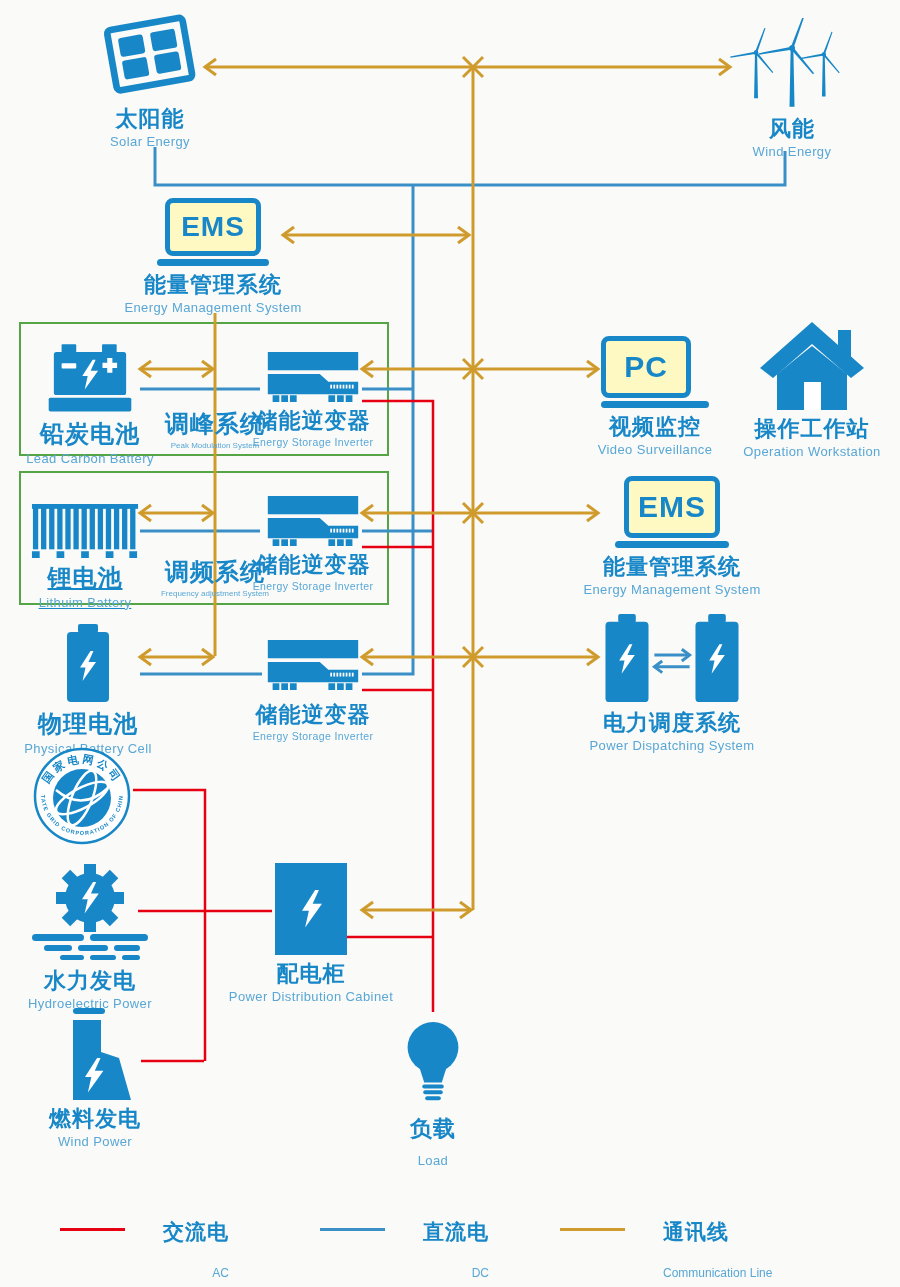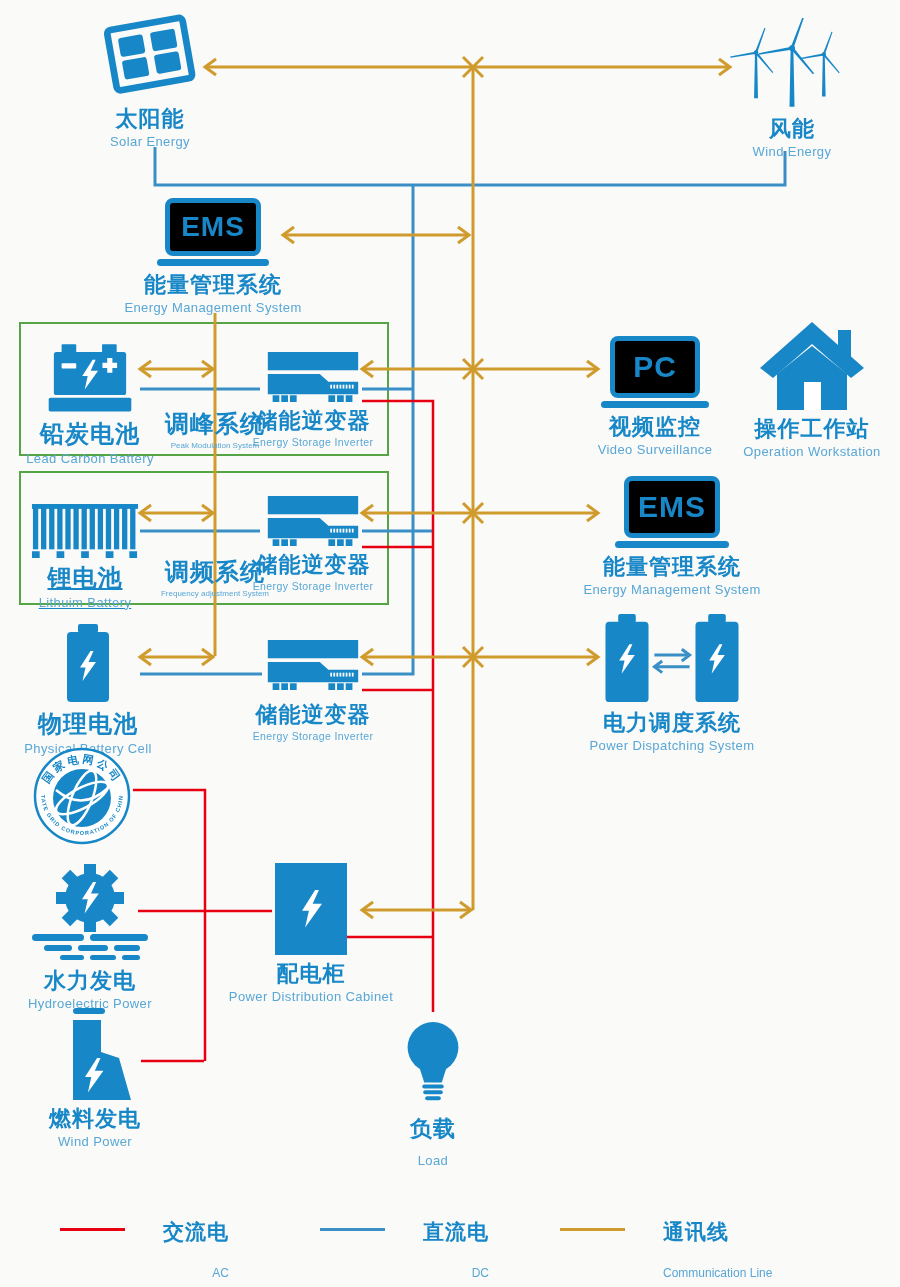--- a/index.html
+++ b/index.html
@@ -14,21 +14,21 @@
   *{margin:0;padding:0;box-sizing:border-box;}
   body{font-family:"Liberation Sans",sans-serif;background:#fff;}
   .canvas{position:relative;width:900px;height:1287px;background:var(--bg);overflow:hidden;}
   .wires{position:absolute;left:0;top:0;}
   .node{position:absolute;display:flex;flex-direction:column;align-items:center;text-align:center;color:var(--blue);}
   .t{font-size:22px;font-weight:700;letter-spacing:1px;margin-top:6px;line-height:1.15;white-space:nowrap;}
   .t-lg{font-size:24px;}
   .s{font-size:13px;color:var(--blue-light);margin-top:3px;letter-spacing:.4px;white-space:nowrap;}
   .s-small{font-size:10.5px;}
   .s-tiny{font-size:8px;letter-spacing:0;}
-  .laptop{border:5px solid var(--blue);border-radius:8px;background:#000000;display:flex;align-items:center;justify-content:center;font-weight:700;color:var(--blue);letter-spacing:1px;}
+  .laptop{border:5px solid var(--blue);border-radius:8px;background:#fef9c3;display:flex;align-items:center;justify-content:center;font-weight:700;color:var(--blue);letter-spacing:1px;}
   .laptop-base{background:var(--blue);border-radius:4px;margin-top:3px;}
   .legend-item{position:absolute;top:1218px;display:grid;grid-template-columns:103px auto;color:var(--blue);}
   .legend-line{grid-column:1;align-self:center;width:65px;height:3px;margin-top:-6px;}
   .legend-line.ac{background:var(--ac);}
   .legend-line.dc{background:var(--dc);}
   .legend-line.comm{background:var(--comm);}
   .legend-label{grid-column:2;font-size:21px;font-weight:700;letter-spacing:1px;white-space:nowrap;}
   .legend-sub{grid-column:2;text-align:right;font-size:12px;color:var(--blue-light);margin-top:20px;white-space:nowrap;}
 </style>
 </head>
@@ -292,21 +292,21 @@
           <rect x="84" y="34" width="1.8" height="4"></rect>
           <rect x="87.2" y="34" width="1.8" height="4"></rect>
           <rect x="90.4" y="34" width="1.8" height="4"></rect>
       </g>
     </svg>
     <div class="t" style="margin-top:12px;">储能逆变器</div>
     <div class="s s-small">Energy Storage Inverter</div>
   </div>
 
   <div class="node" style="left:595px;top:336px;width:120px;">
-    <div style="display:flex;flex-direction:column;align-items:center;">
+    <div style="display:flex;flex-direction:column;">
       <div class="laptop" style="width:90px;height:62px;font-size:30px;">PC</div>
       <div class="laptop-base" style="width:108px;height:7px;"></div>
     </div>
     <div class="t">视频监控</div>
     <div class="s">Video Surveillance</div>
   </div>
 
   <div class="node" style="left:752px;top:322px;width:120px;">
     <svg width="104" height="88" viewBox="0 0 104 88">
       <g fill="#1787c8">

